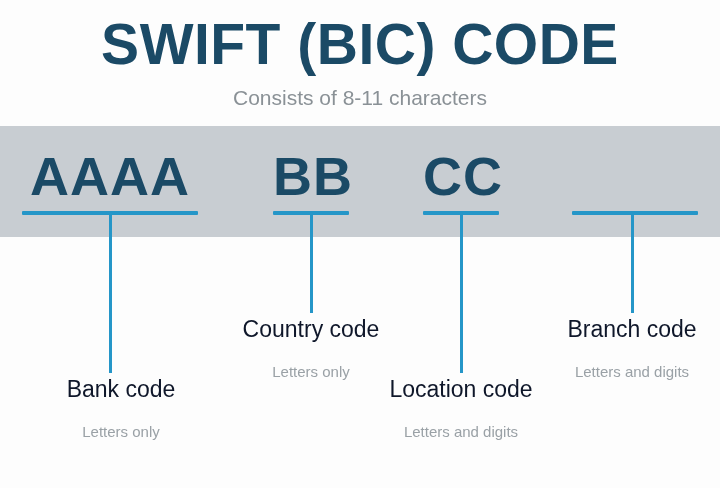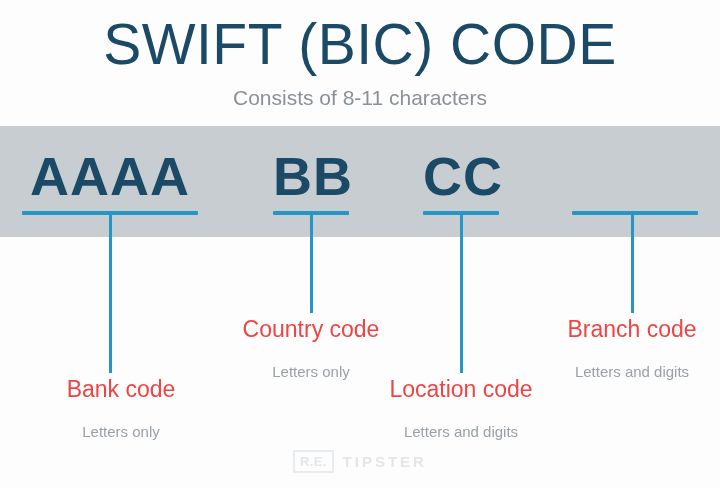--- a/index.html
+++ b/index.html
@@ -32,21 +32,21 @@
   }
 
   .main-title {
     position: absolute;
     top: 12px;
     left: 0;
     width: 720px;
     text-align: center;
     font-family: "Liberation Sans", sans-serif;
     font-size: 57px;
-    font-weight: normal;
+    font-weight: bold;
     letter-spacing: 0.5px;
     color: #1b4a66;
     line-height: 64px;
     white-space: nowrap;
   }
 
   .subtitle {
     position: absolute;
     top: 86px;
     left: 0;
@@ -101,21 +101,21 @@
   .label-group {
     position: absolute;
     text-align: center;
     white-space: nowrap;
   }
 
   .label-title {
     font-family: "Liberation Sans", sans-serif;
     font-size: 23px;
     font-weight: normal;
-    color: #ef4444;
+    color: #0f172a;
     line-height: 28px;
   }
 
   .label-sub {
     font-family: "Liberation Sans", sans-serif;
     font-size: 15px;
     font-weight: normal;
     color: #9aa1a6;
     line-height: 20px;
     margin-top: 19px;
@@ -192,18 +192,14 @@
   <div class="label-group" style="left:361px; top:375px; width:200px;">
     <div class="label-title">Location code</div>
     <div class="label-sub">Letters and digits</div>
   </div>
 
   <div class="label-group" style="left:532px; top:315px; width:200px;">
     <div class="label-title">Branch code</div>
     <div class="label-sub">Letters and digits</div>
   </div>
 
-  <div class="footer-logo">
-    <span class="footer-mark">R.E.</span>
-    <span class="footer-word">TIPSTER</span>
-  </div>
 
 </div>
 
 </body></html>

